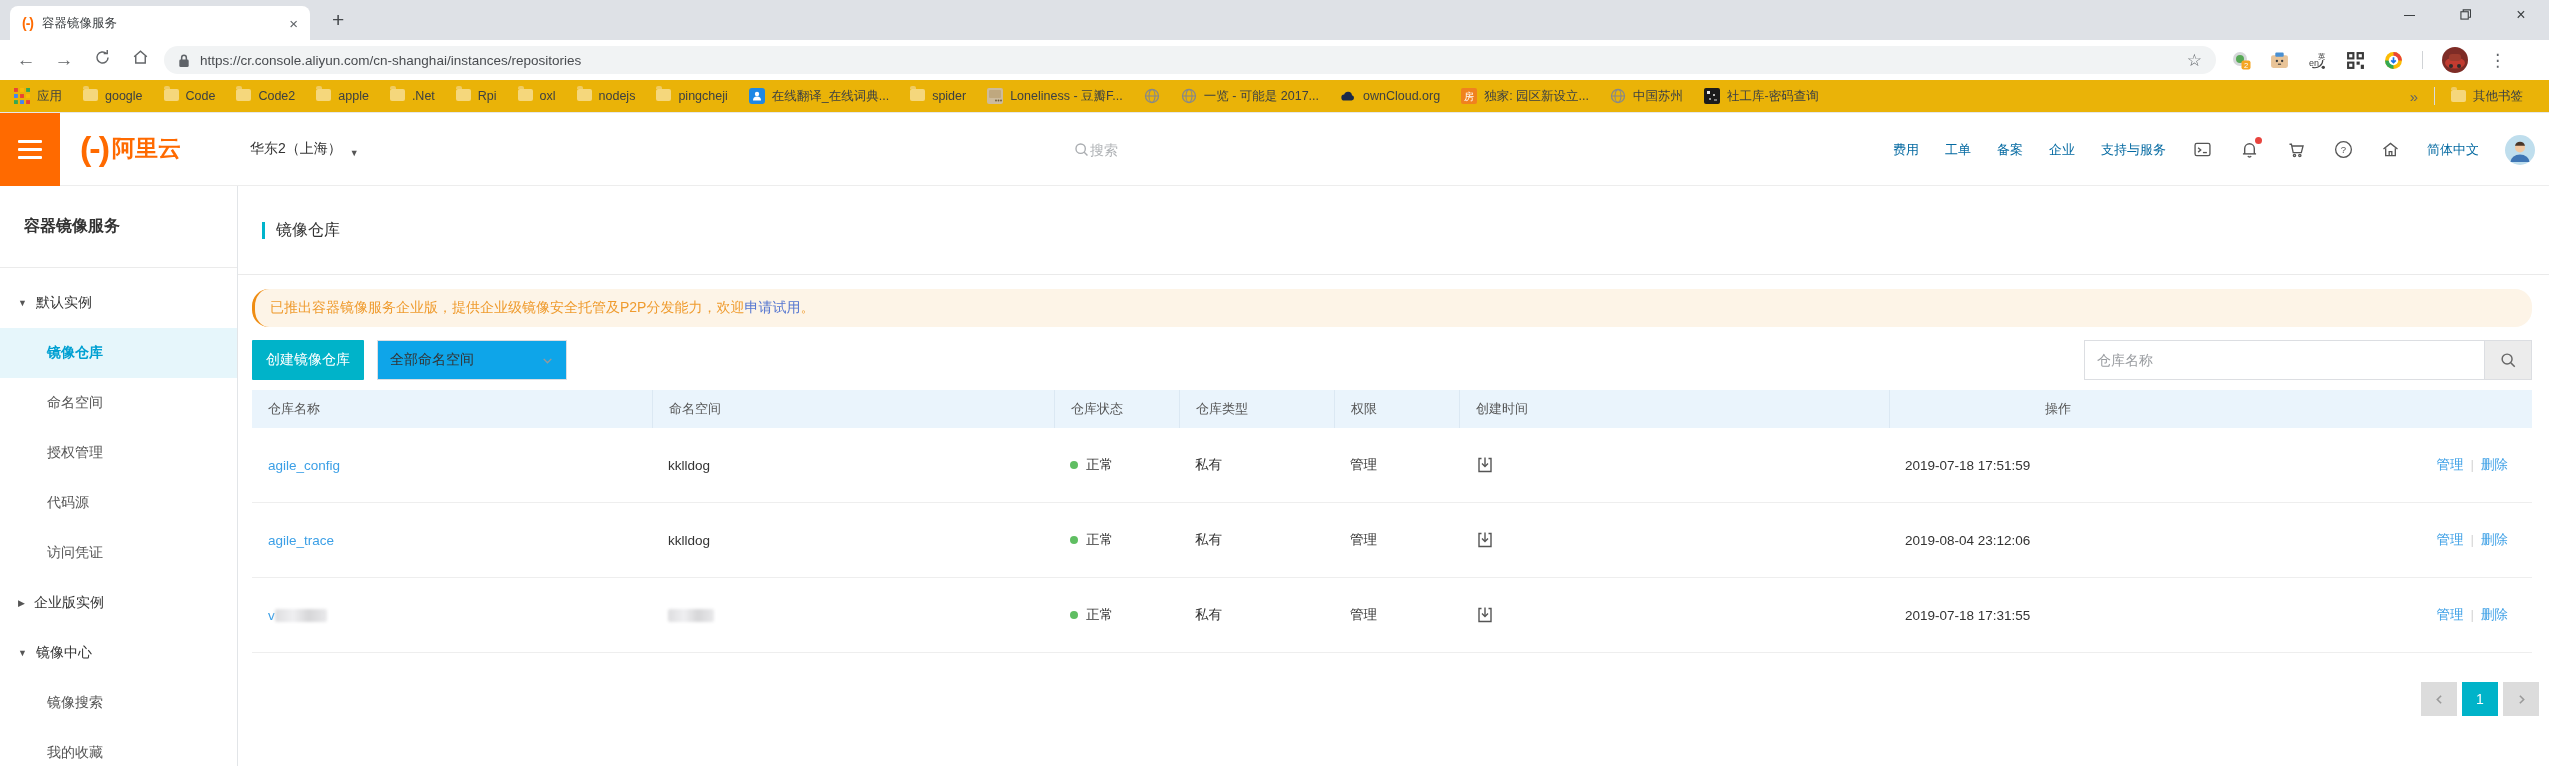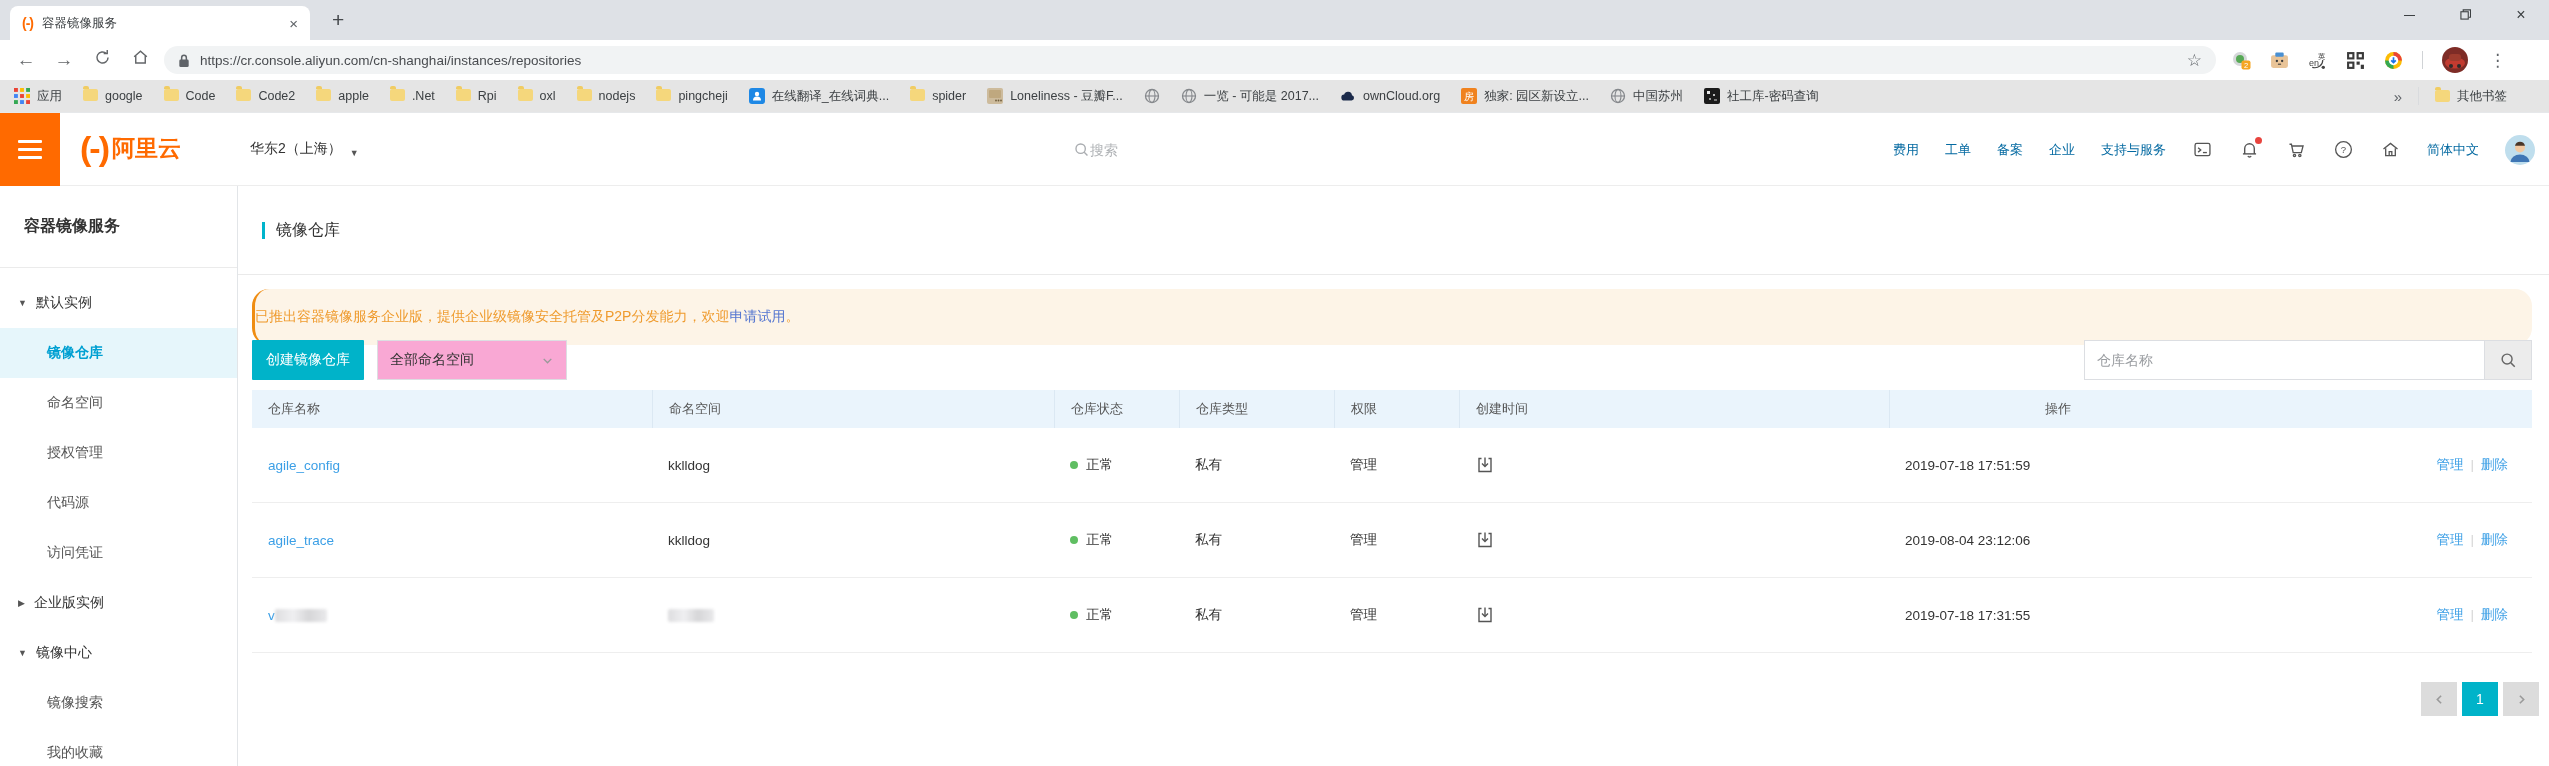--- a/index.html
+++ b/index.html
@@ -32,21 +32,21 @@
   .lock-icon svg { width: 12px; height: 15px; display: block; }
   .url-text { font-size: 13.5px; color: #494c50; margin-left: 10px; flex: 1; white-space: nowrap; }
   .star-icon { color: #5f6368; font-size: 17px; }
   .ext-row { display: flex; align-items: center; gap: 19px; margin-left: 16px; }
   .ext-ic svg { width: 19px; height: 19px; display: block; }
   .chrome-divider { width: 1px; height: 18px; background: #d0d3d6; }
   .profile-avatar svg { width: 26px; height: 26px; display: block; }
   .menu-dots { color: #5f6368; font-size: 17px; margin-left: 2px; margin-right: 14px; }
 
   
-  .bookmarksbar { position: absolute; top: 80px; left: 0; width: 100%; height: 33px; background: #e5e5e5;
+  .bookmarksbar { position: absolute; top: 80px; left: 0; width: 100%; height: 33px; background: #eab308;
                   border-bottom: 1px solid #e6e8ea; display: flex; align-items: center; padding: 0 14px; }
   .bm { display: flex; align-items: center; gap: 7px; margin-right: 21px; flex: none; }
   .bm-label { font-size: 12.5px; color: #3c4043; white-space: nowrap; }
   .folder { display: inline-block; width: 15px; height: 12px; background: #f5d77c; border-radius: 2px; position: relative; }
   .folder::before { content: ""; position: absolute; left: 0; top: -3px; width: 6px; height: 3px;
                     background: #f0cc62; border-radius: 2px 2px 0 0; }
   .bm-icon svg { width: 16px; height: 16px; display: block; }
   .bm-spacer { flex: 1; }
   .bm-overflow { color: #5f6368; font-size: 15px; margin-right: 16px; }
   .bm-divider { width: 1px; height: 18px; background: #d9dbde; margin-right: 16px; }
@@ -84,29 +84,29 @@
   .s-group { padding-left: 18px; gap: 9px; color: #333; }
   .s-group .tri { font-size: 9px; color: #555; }
   .s-child { padding-left: 47px; color: #555; }
   .s-child.active { background: #e6f6fb; color: #00a0d2; font-weight: bold; }
 
   
   .main { position: absolute; left: 238px; top: 186px; width: 2311px; height: 580px; background: #fff; }
   .m-titlerow { height: 89px; border-bottom: 1px solid #eaeaea; display: flex; align-items: center; padding-left: 24px; }
   .title-bar { width: 3px; height: 17px; background: #00b4cc; margin-right: 11px; }
   .m-title { font-size: 16px; color: #333; }
-  .banner { position: absolute; left: 14px; right: 17px; top: 103px; height: 56px; background: #fdf4e7;
-            border-left: 3px solid #ef8d13; display: flex; align-items: center; 
+  .banner { position: absolute; left: 14px; right: 17px; top: 103px; height: 38px; background: #fdf4e7;
+            border-left: 3px solid #ef8d13; display: flex; align-items: center; padding-left: 15px;
             font-size: 14px; color: #ef9b2e; border-radius: 17px; }
   .banner .banner-link { color: #5475d0; text-decoration: none; }
   .toolbar { position: absolute; left: 14px; right: 17px; top: 154px; height: 40px; }
   .btn-create { position: absolute; left: 0; top: 0; width: 112px; height: 40px; background: #00b3c9;
                 color: #fff; font-size: 14px; border: none; border-radius: 1px;
                 font-family: "Liberation Sans", sans-serif; }
-  .ns-select { position: absolute; left: 125px; top: 0; width: 190px; height: 40px; background: #f9a8d4;
+  .ns-select { position: absolute; left: 125px; top: 0; width: 190px; height: 40px; background: #0ea5e9;
                border: 1px solid #dcdee2; display: flex; align-items: center; padding: 0 12px;
                font-size: 14px; color: #333; }
   .ns-select svg { width: 13px; height: 13px; margin-left: auto; }
   .repo-search { position: absolute; right: 0; top: 0; display: flex; }
   .repo-search input { width: 400px; height: 40px; border: 1px solid #dcdee2; border-right: none;
                        padding: 0 12px; font-size: 14px; color: #333; outline: none;
                        font-family: "Liberation Sans", sans-serif; }
   .repo-search input::placeholder { color: #9a9da1; }
   .search-btn { width: 48px; height: 40px; background: #ececec; border: 1px solid #dcdee2;
                 display: flex; align-items: center; justify-content: center; }
@@ -380,21 +380,21 @@
               <rect x="5" y="10" width="2" height="2" fill="#999"></rect>
               <rect x="10" y="11" width="3" height="2" fill="#777"></rect>
             </svg>
           </span>
           <span class="bm-label">社工库-密码查询</span>
         </span>
       </span>
     <span class="bm-spacer"></span>
     <span class="bm-overflow">»</span>
     <span class="bm-divider"></span>
-    <span class="bm" style="margin-right:28px;">
+    <span class="bm" style="margin-right:12px;">
       <span class="folder"></span>
       <span class="bm-label">其他书签</span>
     </span>
   </div>
 
   <div class="console-header">
     <div class="burger">
         <i></i>
         <i></i>
         <i></i>

